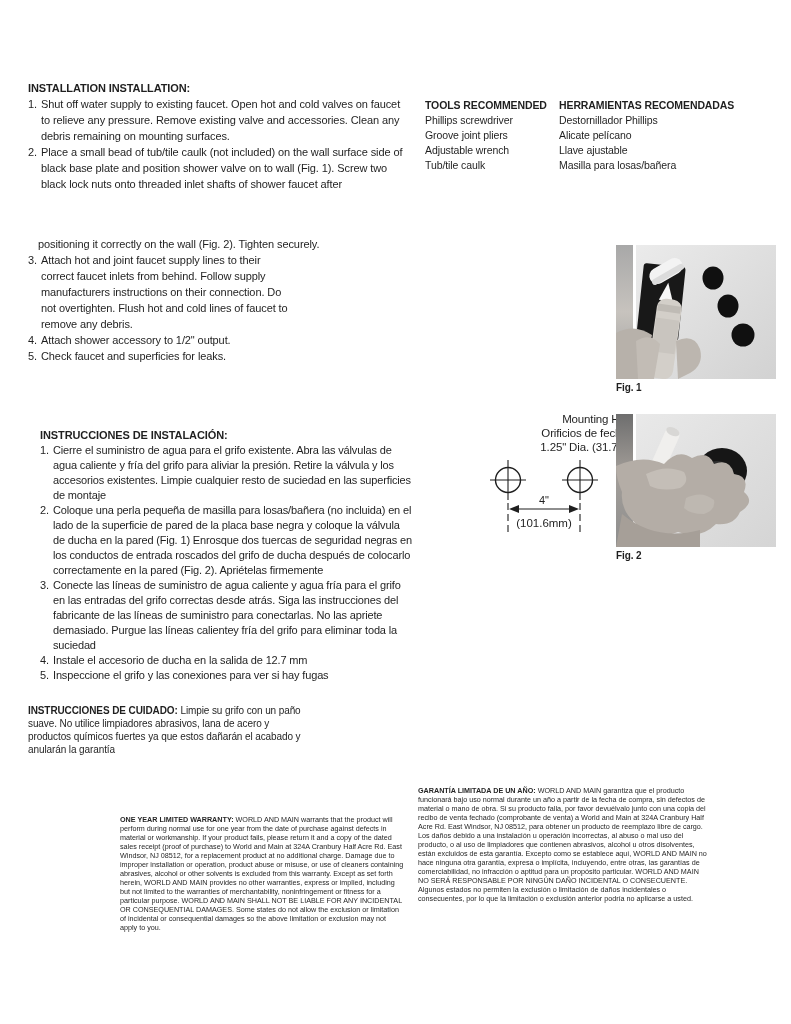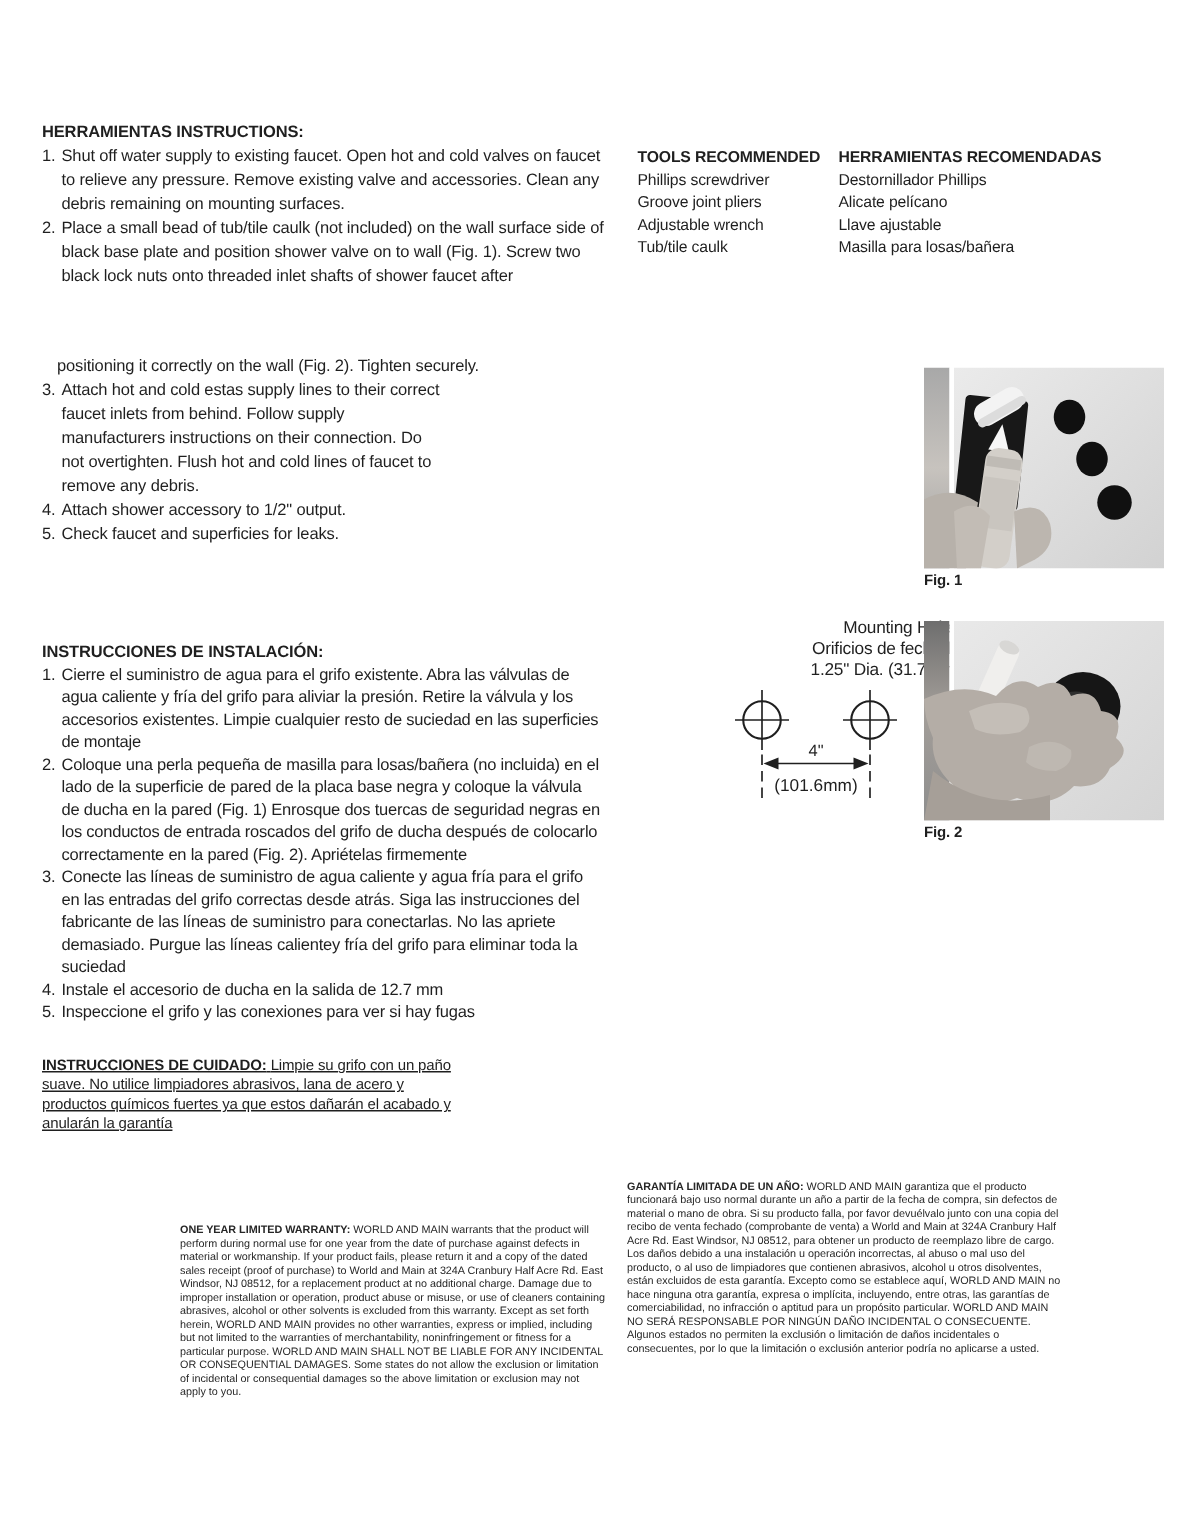--- a/index.html
+++ b/index.html
@@ -15,21 +15,21 @@
   .abs{position:absolute;}
   h3{margin:0;font-size:11px;font-weight:bold;letter-spacing:-0.1px;}
   
   .en-steps{font-size:11px;line-height:16px;letter-spacing:-0.1px;}
   .step{position:relative;padding-left:13px;}
   .step .num{position:absolute;left:0;top:0;}
   .continuation{font-size:11px;line-height:16px;letter-spacing:-0.1px;}
   
   .care{font-size:10.2px;line-height:15px;letter-spacing:-0.1px;}
   .care b{font-weight:bold;}
-  .care-es{font-size:10px;line-height:13px;letter-spacing:-0.1px;text-decoration:underline;}
+  .care-es{font-size:10px;line-height:13px;letter-spacing:-0.1px;}
   
   .tools-col{font-size:10.5px;line-height:15px;letter-spacing:-0.1px;}
   .tools-col .hd{font-weight:bold;}
   
   .es-steps{font-size:11px;line-height:15px;letter-spacing:-0.15px;}
   
   .figlabel{font-size:10px;font-weight:bold;letter-spacing:-0.1px;}
   .photo{display:block;}
   
   .mount-title{font-size:11.5px;line-height:14px;text-align:right;letter-spacing:-0.15px;}
@@ -40,21 +40,21 @@
   
   .warranty{font-size:7.2px;line-height:9px;letter-spacing:0px;color:#262626;text-align:left;}
   .warranty b{font-weight:bold;}
 </style>
 </head>
 <body>
 
 <div id="page">
 
   <div class="abs en-steps" style="left:28px;top:80px;width:380px;">
-    <h3>HERRAMIENTAS INSTRUCTIONS:</h3>
+    <h3>INSTALLATION INSTALLATION:</h3>
     <div class="step">
       <span class="num">1.</span>
       <span>Shut off water supply to existing faucet. Open hot and cold valves on faucet to relieve any pressure. Remove existing valve and accessories. Clean any debris remaining on mounting surfaces.</span>
     </div>
     <div class="step">
       <span class="num">2.</span>
       <span>Place a small bead of tub/tile caulk (not included) on the wall surface side of black base plate and position shower valve on to wall (Fig. 1). Screw two black lock nuts onto threaded inlet shafts of shower faucet after</span>
     </div>
   </div>
 
@@ -71,34 +71,34 @@
     <div>Alicate pelícano</div>
     <div>Llave ajustable</div>
     <div>Masilla para losas/bañera</div>
   </div>
 
   <div class="abs continuation" style="left:38px;top:236px;width:370px;">positioning it correctly on the wall (Fig. 2).  Tighten securely.</div>
 
   <div class="abs en-steps" style="left:28px;top:252px;width:268px;">
     <div class="step">
       <span class="num">3.</span>
-      <span>Attach hot and cold estas supply lines to their correct faucet inlets from behind. Follow supply manufacturers instructions on their connection. Do not overtighten. Flush hot and cold lines of faucet to remove any debris.</span>
+      <span>Attach hot and joint faucet supply lines to their correct faucet inlets from behind. Follow supply manufacturers instructions on their connection. Do not overtighten. Flush hot and cold lines of faucet to remove any debris.</span>
     </div>
     <div class="step">
       <span class="num">4.</span>
       <span>Attach shower accessory to 1/2" output.</span>
     </div>
     <div class="step">
       <span class="num">5.</span>
       <span>Check faucet and superficies for leaks.</span>
     </div>
   </div>
 
 
-  <div class="abs es-steps" style="left:28px;top:428px;width:374px;">
+  <div class="abs es-steps" style="left:40px;top:428px;width:374px;">
     <h3>INSTRUCCIONES DE INSTALACIÓN:</h3>
     <div class="step">
       <span class="num">1.</span>
       <span>Cierre el suministro de agua para el grifo existente. Abra las válvulas de agua caliente y fría del grifo para aliviar la presión. Retire la válvula y los accesorios existentes. Limpie cualquier resto de suciedad en las superficies de montaje</span>
     </div>
     <div class="step">
       <span class="num">2.</span>
       <span>Coloque una perla pequeña de masilla para losas/bañera (no incluida) en el lado de la superficie de pared de la placa base negra y coloque la válvula de ducha en la pared (Fig. 1) Enrosque dos tuercas de seguridad negras en los conductos de entrada roscados del grifo de ducha después de colocarlo correctamente en la pared (Fig. 2). Apriételas firmemente</span>
     </div>
     <div class="step">

